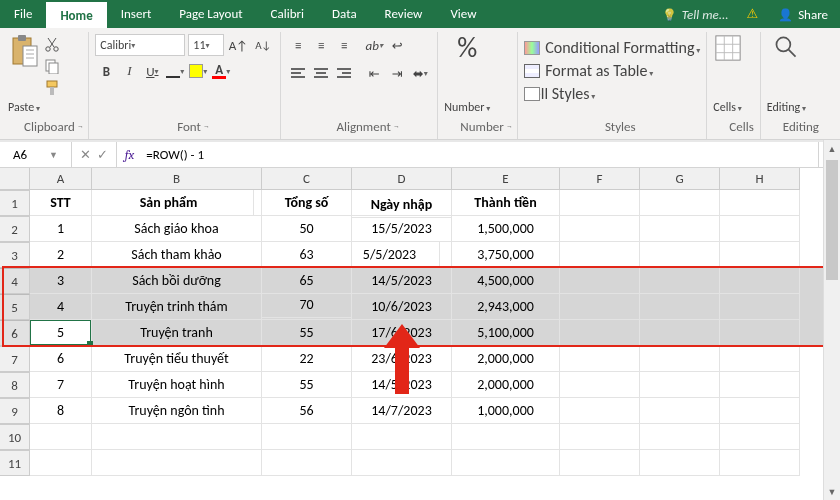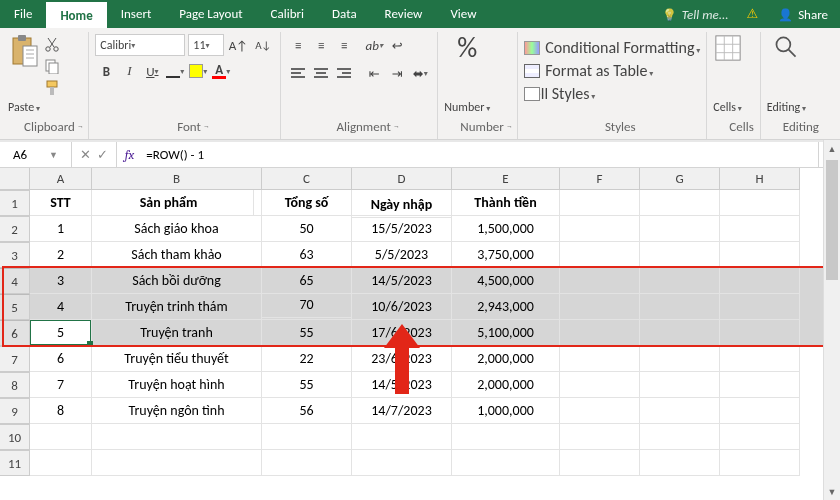--- a/index.html
+++ b/index.html
@@ -400,21 +400,21 @@
     <div class="cell hd" style="left:352px;top:24px;width:100px;height:26px">Ngày nhập</div>
     <div class="cell hd" style="left:452px;top:22px;width:108px;height:26px">Thành tiền</div>
     <div class="cell c" style="left:30px;top:48px;width:62px;height:26px;">1</div>
     <div class="cell c" style="left:92px;top:48px;width:170px;height:26px;">Sách giáo khoa</div>
     <div class="cell c" style="left:262px;top:48px;width:90px;height:26px;">50</div>
     <div class="cell c" style="left:352px;top:48px;width:100px;height:26px;">15/5/2023</div>
     <div class="cell c" style="left:452px;top:48px;width:108px;height:26px;">1,500,000</div>
     <div class="cell c" style="left:30px;top:74px;width:62px;height:26px;">2</div>
     <div class="cell c" style="left:92px;top:74px;width:170px;height:26px;">Sách tham khảo</div>
     <div class="cell c" style="left:262px;top:74px;width:90px;height:26px;">63</div>
-    <div class="cell c" style="left:352px;top:74px;width:100px;height:26px;">5/5/2023</div>
+    <div class="cell c" style="left:340px;top:74px;width:100px;height:26px;">5/5/2023</div>
     <div class="cell c" style="left:452px;top:74px;width:108px;height:26px;">3,750,000</div>
     <div class="cell c" style="left:30px;top:100px;width:62px;height:26px;background:transparent;">3</div>
     <div class="cell c" style="left:92px;top:100px;width:170px;height:26px;background:transparent;">Sách bồi dưỡng</div>
     <div class="cell c" style="left:262px;top:100px;width:90px;height:26px;background:transparent;">65</div>
     <div class="cell c" style="left:352px;top:100px;width:100px;height:26px;background:transparent;">14/5/2023</div>
     <div class="cell c" style="left:452px;top:100px;width:108px;height:26px;background:transparent;">4,500,000</div>
     <div class="cell c" style="left:30px;top:126px;width:62px;height:26px;background:transparent;">4</div>
     <div class="cell c" style="left:92px;top:126px;width:170px;height:26px;background:transparent;">Truyện trinh thám</div>
     <div class="cell c" style="left:262px;top:124px;width:90px;height:26px;background:transparent;">70</div>
     <div class="cell c" style="left:352px;top:126px;width:100px;height:26px;background:transparent;">10/6/2023</div>

